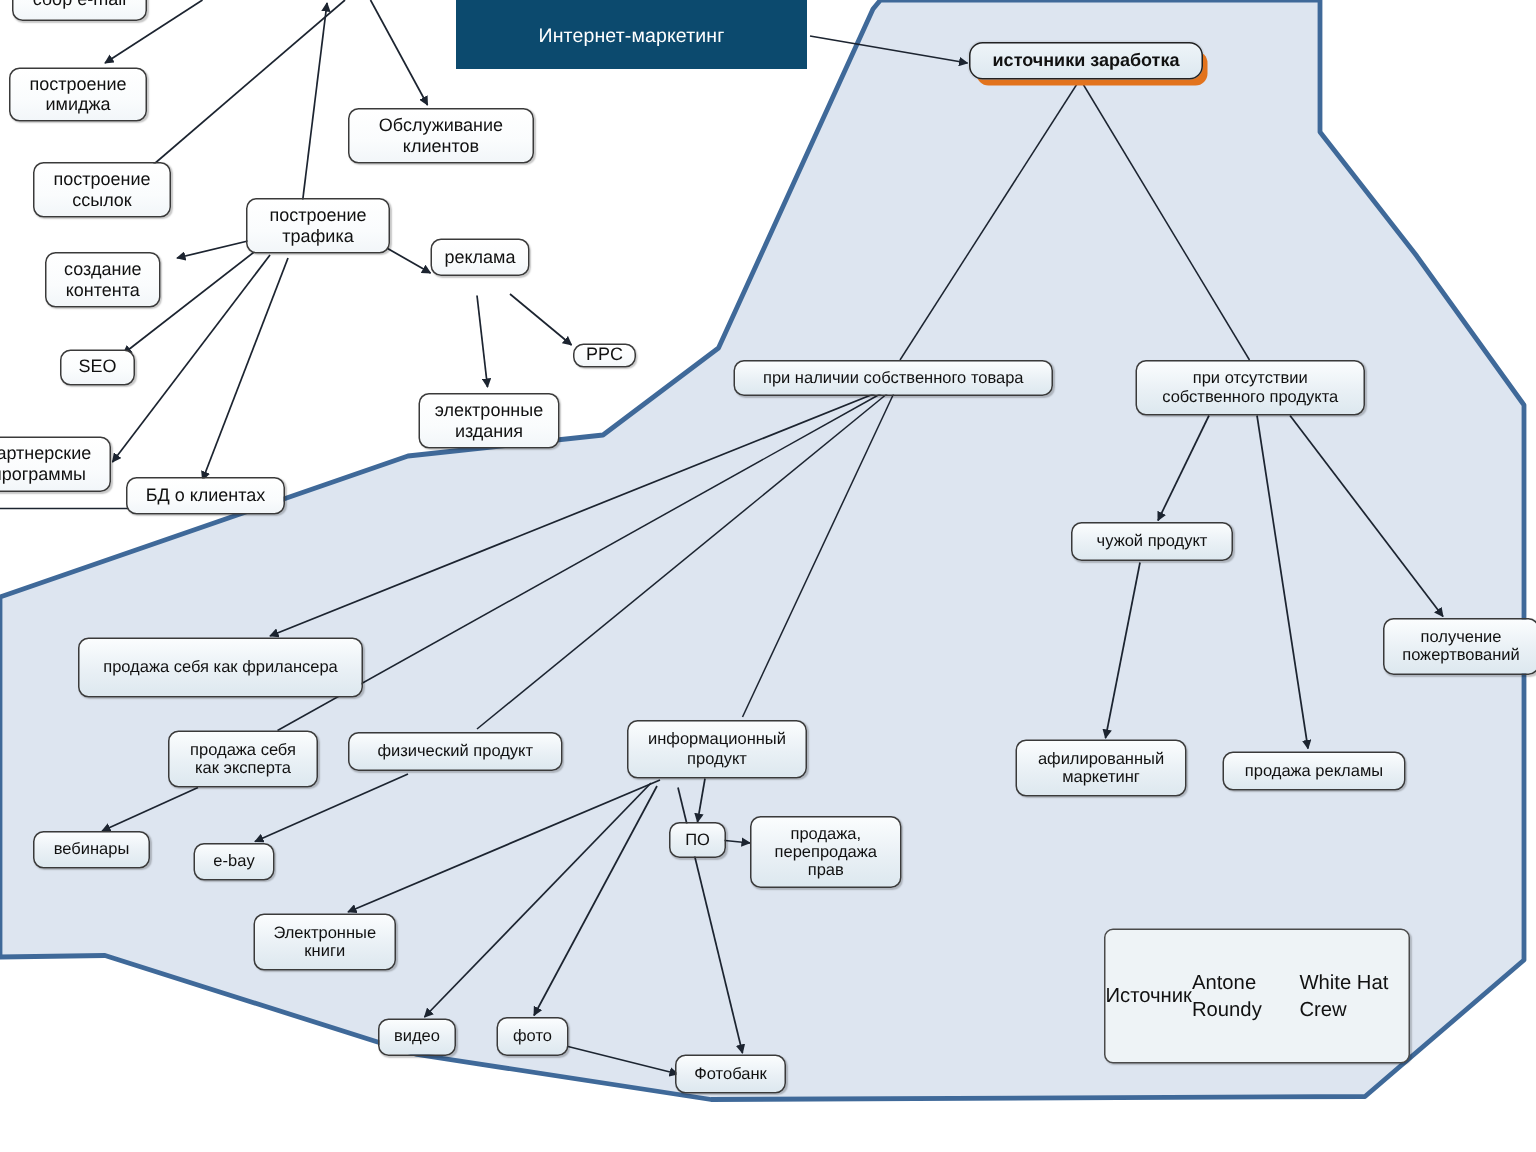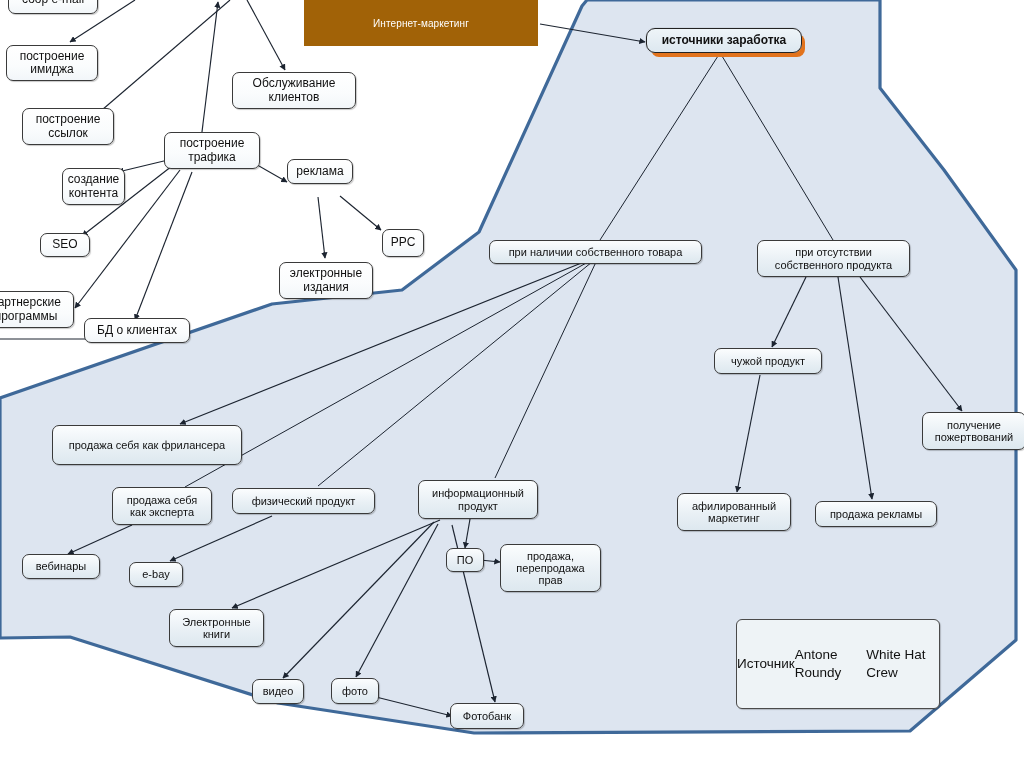--- a/index.html
+++ b/index.html
@@ -58,26 +58,26 @@
     box-shadow: 4px 5px 0 -1px #e2731d, 0 0 0 1px rgba(0,0,0,0.05);
   }
 
   
   #title-banner {
     position: absolute;
     left: 304px;
     top: 0px;
     width: 234px;
     height: 46px;
-    background: #a16207;
+    background: #0c4a6e;
     color: #ffffff;
     display: flex;
     align-items: center;
     justify-content: center;
-    font-size: 10px;
+    font-size: 13px;
     letter-spacing: 0.1px;
   }
 
   
   #source-box {
     position: absolute;
     left: 736px;
     top: 619px;
     width: 202px;
     height: 88px;
@@ -188,21 +188,21 @@
   <div class="node plain" style="left:6px; top:45px; width:92px; height:36px;">
     <span>построение
 имиджа</span>
   </div>
 
   <div class="node plain" style="left:22px; top:108px; width:92px; height:37px;">
     <span>построение
 ссылок</span>
   </div>
 
-  <div class="node plain" style="left:30px; top:168px; width:63px; height:37px;margin-left:32px;">
+  <div class="node plain" style="left:30px; top:168px; width:77px; height:37px;">
     <span>создание
 контента</span>
   </div>
 
   <div class="node plain" style="left:40px; top:233px; width:50px; height:24px;">
     <span>SEO</span>
   </div>
 
   <div class="node plain" style="left:-22px; top:291px; width:96px; height:37px;">
     <span>партнерские
@@ -220,21 +220,21 @@
 
   <div class="node plain" style="left:164px; top:132px; width:96px; height:37px;">
     <span>построение
 трафика</span>
   </div>
 
   <div class="node plain" style="left:287px; top:159px; width:66px; height:25px;">
     <span>реклама</span>
   </div>
 
-  <div class="node plain" style="left:382px; top:229px; width:42px; height:28px;">
+  <div class="node plain" style="left:382px; top:229px; width:42px; height:16px;">
     <span>PPC</span>
   </div>
 
   <div class="node plain" style="left:279px; top:262px; width:94px; height:37px;">
     <span>электронные
 издания</span>
   </div>
 
   <div class="node small" style="left:52px; top:425px; width:190px; height:40px;">
     <span>продажа себя как фрилансера</span>

